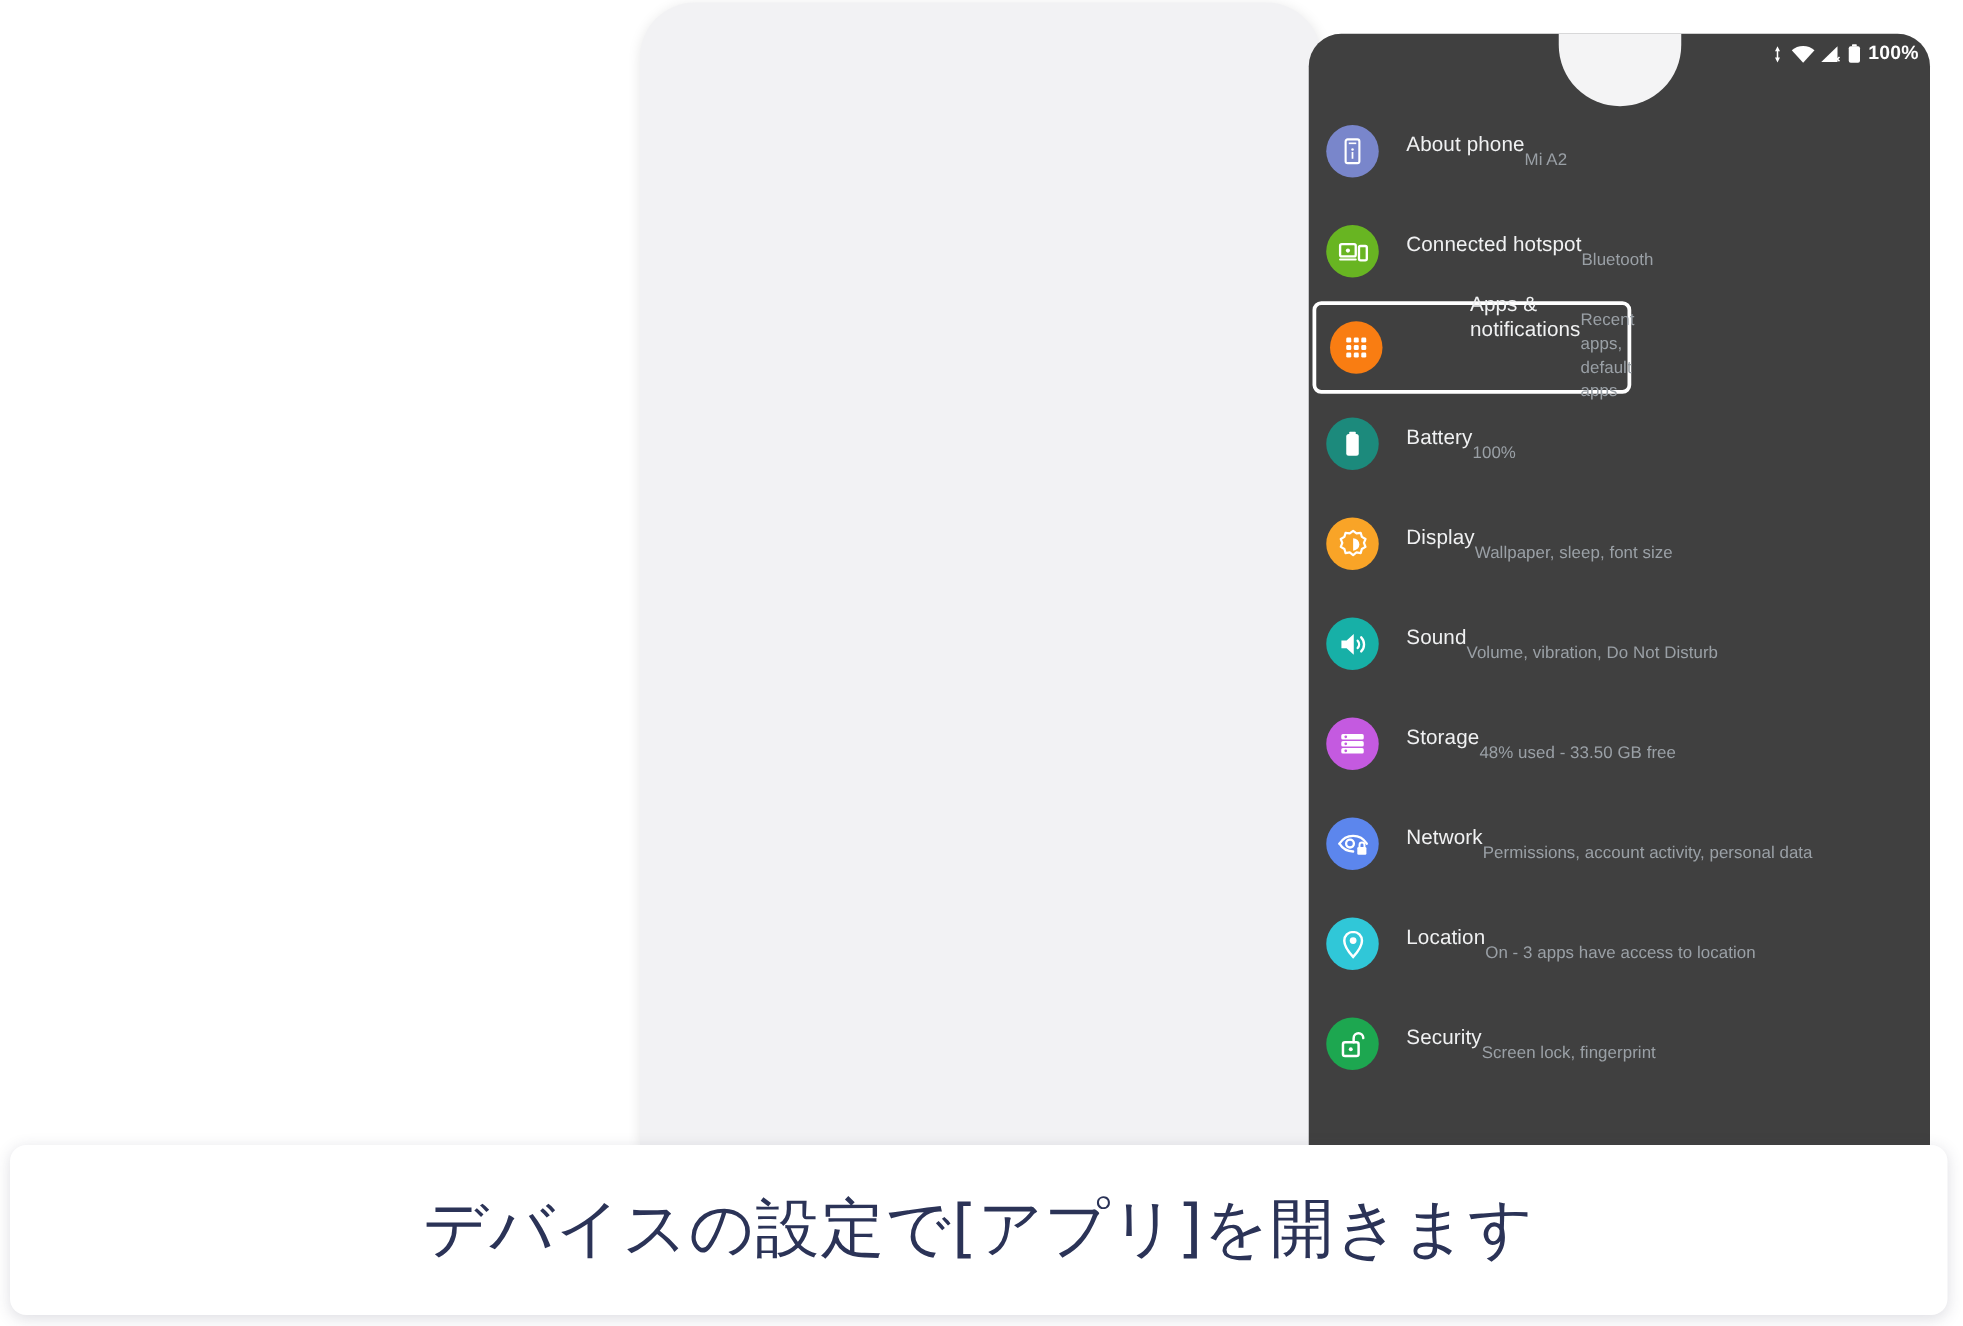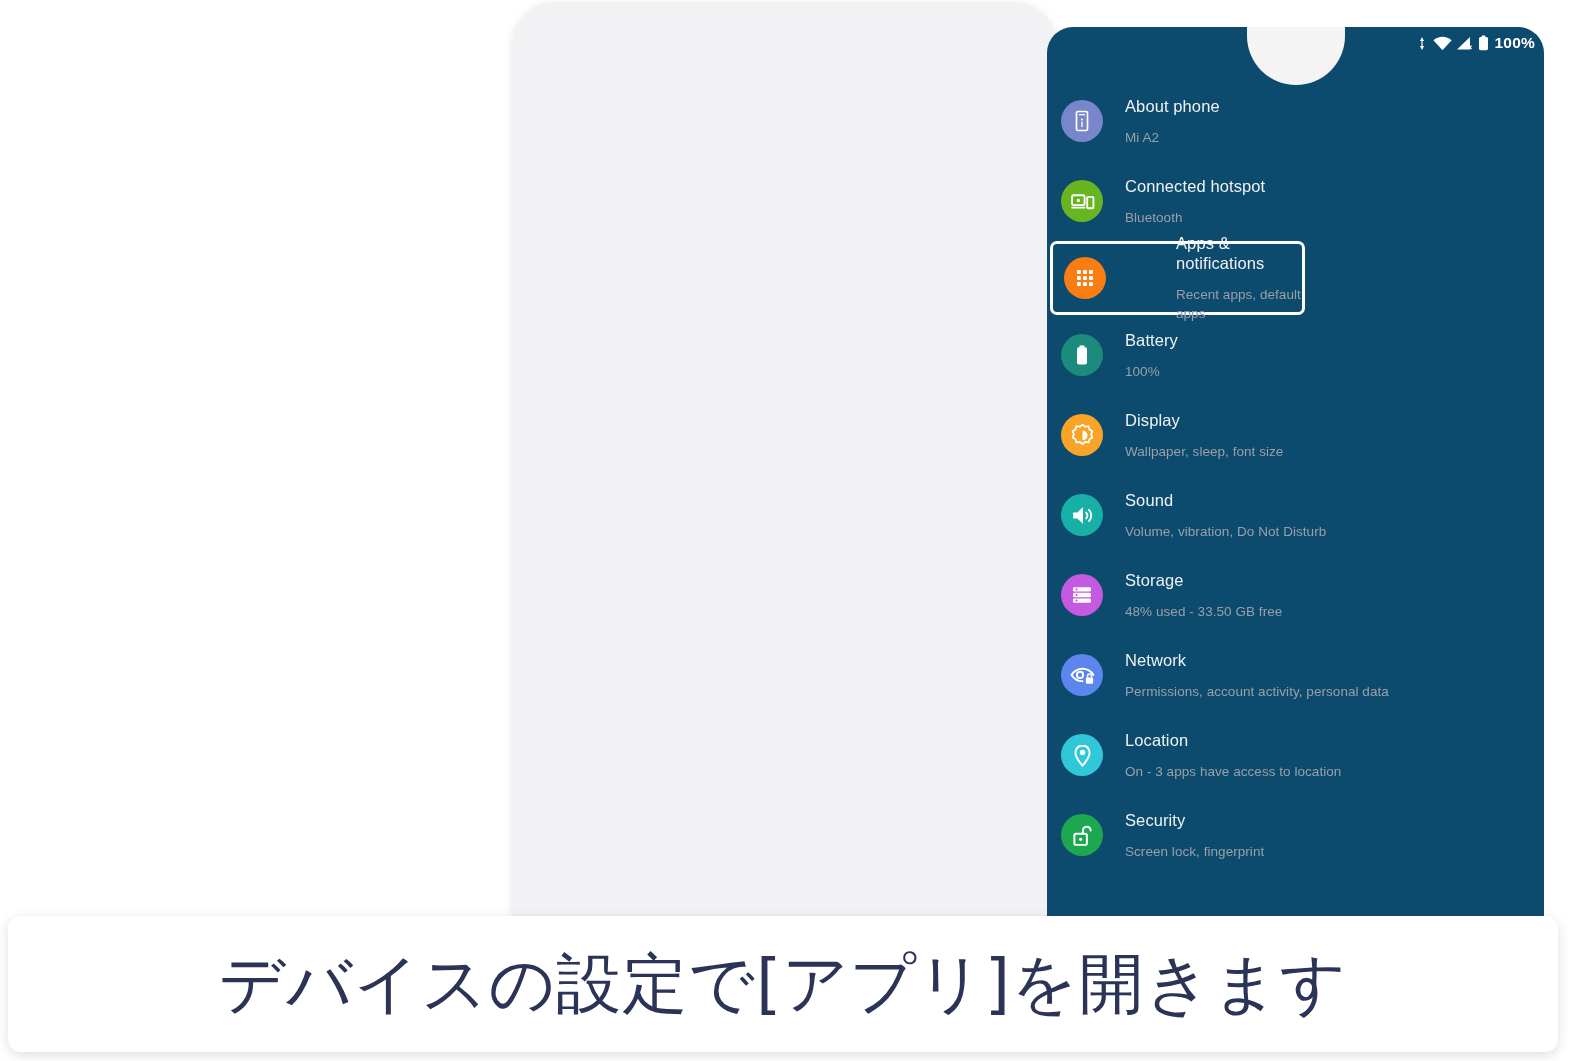--- a/index.html
+++ b/index.html
@@ -31,21 +31,21 @@
     border-radius: 44px 44px 0 0;
     box-shadow: 0 2px 10px rgba(0,0,0,0.10);
   }
 
   .phone-screen {
     position: absolute;
     left: 535px;
     top: 25px;
     width: 497px;
     height: 892px;
-    background: #0c4a6e;
+    background: #404040;
     border-radius: 26px 26px 0 0;
     overflow: hidden;
   }
 
   .notch {
     position: absolute;
     left: 50%;
     transform: translateX(-50%);
     top: -34px;
     width: 98px;
@@ -114,21 +114,21 @@
     height: 42px;
     min-width: 42px;
     border-radius: 50%;
     display: flex;
     align-items: center;
     justify-content: center;
     margin-right: 22px;
   }
   .row-icon svg { display: block; }
 
-  .row-text { display: flex; flex-direction: column; justify-content: center; }
+  .row-text { display: flex; flex-direction: row; justify-content: center; }
   .row-title {
     color: #f0f1f2;
     font-size: 16.5px;
     line-height: 20px;
     letter-spacing: 0.1px;
   }
   .row-sub {
     color: #9aa0a6;
     font-size: 13.5px;
     line-height: 19px;
@@ -146,21 +146,21 @@
     background: #ffffff;
     border-radius: 13px;
     box-shadow: 0 3px 12px rgba(60,60,90,0.17);
     display: flex;
     align-items: center;
     justify-content: center;
     box-sizing: border-box;
   }
   .caption-text {
     color: #2b3357;
-    font-size: 65px;
+    font-size: 51px;
     line-height: 1.15;
     font-family: "DejaVu Sans", sans-serif;
     letter-spacing: 1px;
     white-space: nowrap;
   }
 </style>
 </head>
 <body>
 
 <div id="stage">

